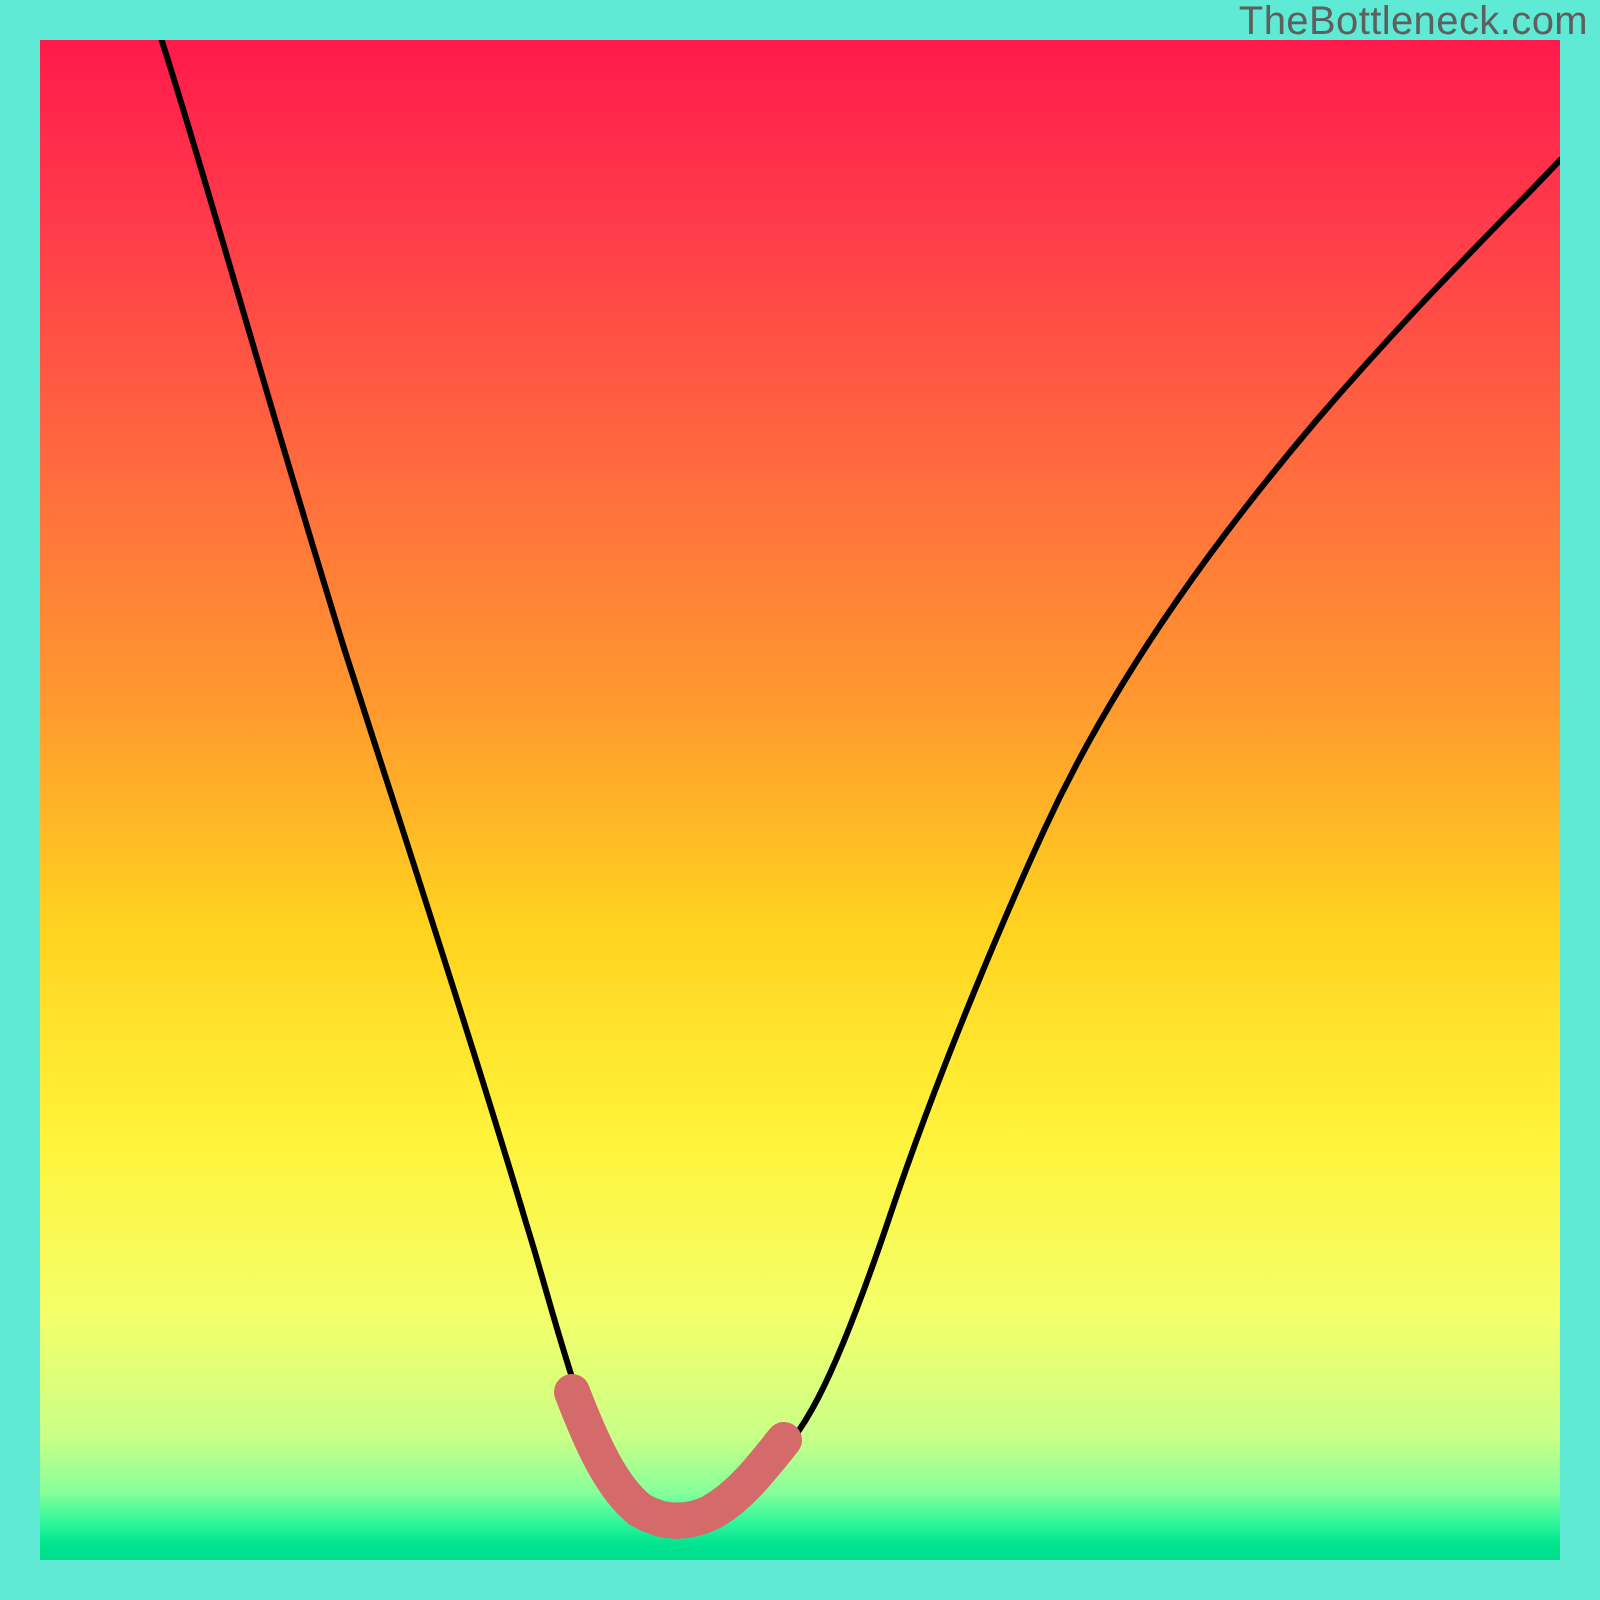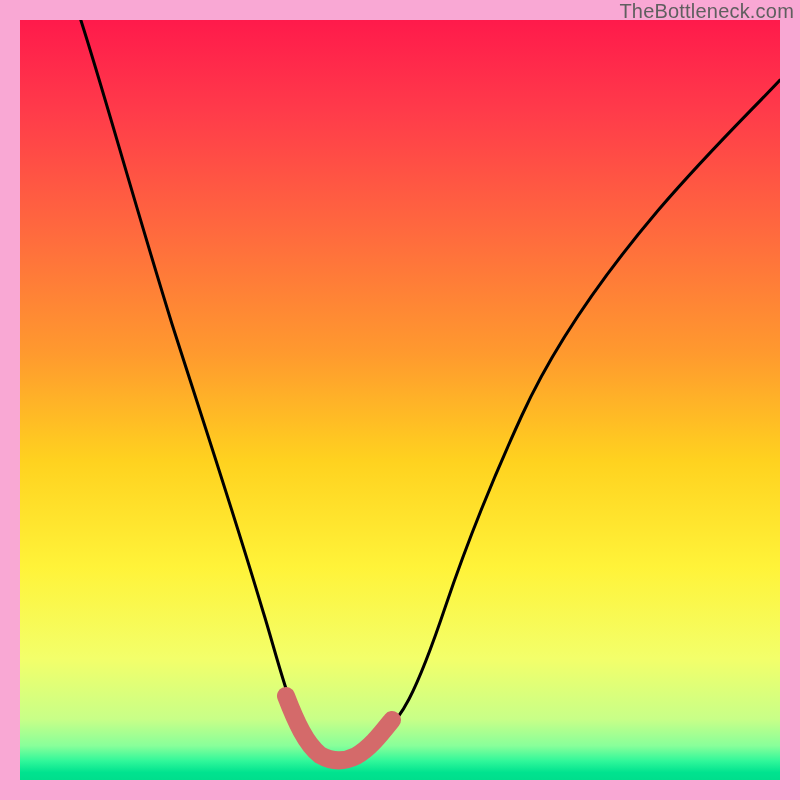--- a/index.html
+++ b/index.html
@@ -8,21 +8,21 @@
     width: 800px;
     height: 800px;
     overflow: hidden;
     font-family: Arial, Helvetica, sans-serif;
     background: #000;
   }
   .stage {
     position: relative;
     width: 800px;
     height: 800px;
-    background: #f9a8d4;
+    background: #5eead4;
   }
   .plot-area {
     position: absolute;
     left: 20px;
     top: 20px;
     width: 760px;
     height: 760px;
     overflow: hidden;
   }
   .gradient-bg {

